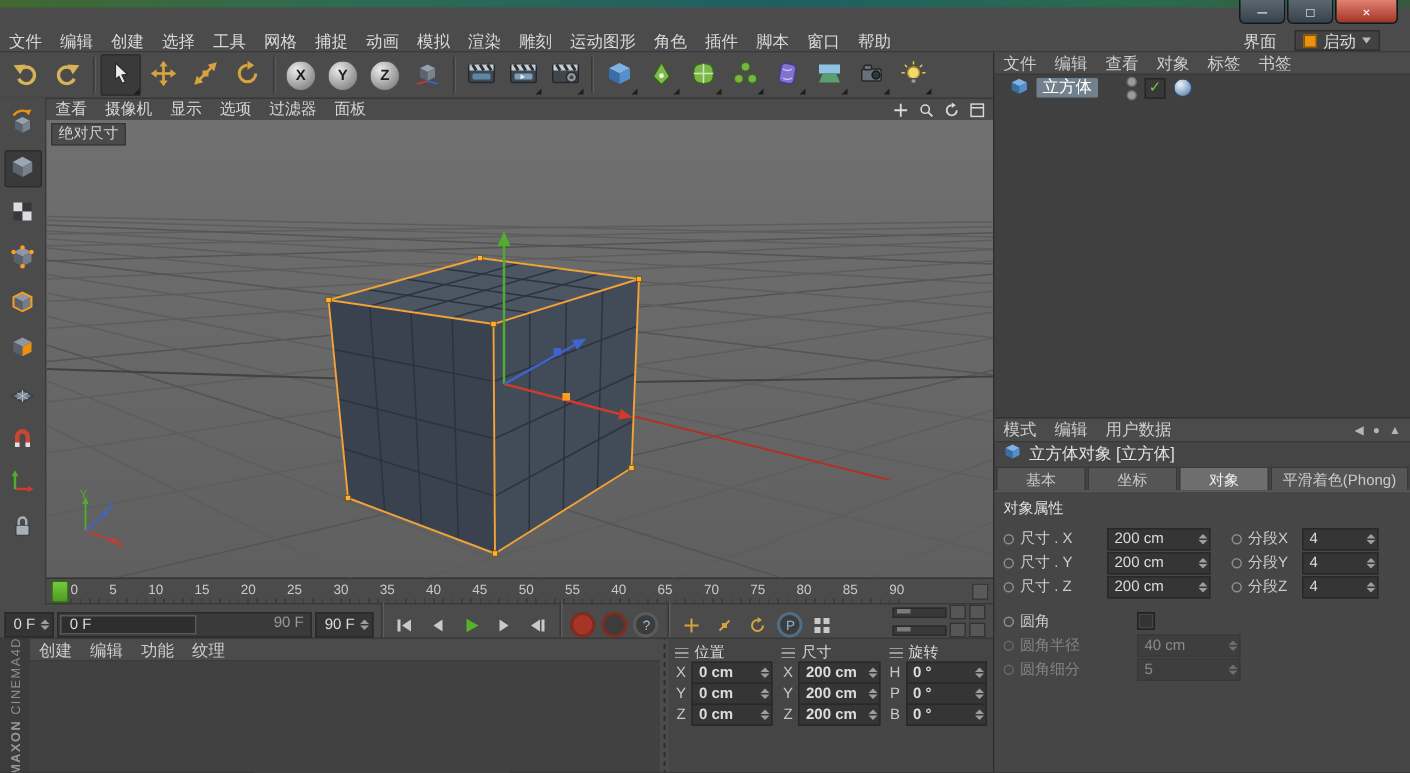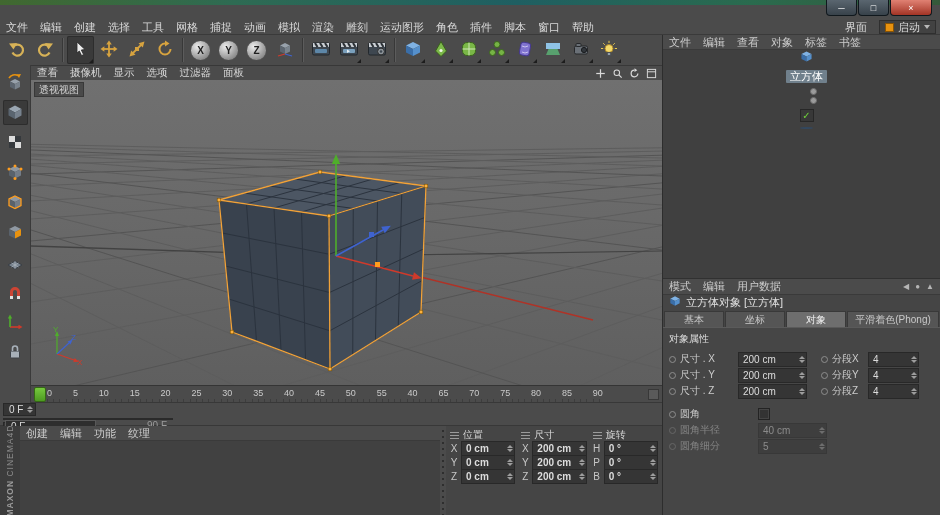--- a/index.html
+++ b/index.html
@@ -16,21 +16,21 @@
   .win-btns{position:absolute;top:0;right:8px;display:flex;gap:1px;}
   .wbtn{width:29px;height:15px;display:flex;align-items:center;justify-content:center;font-size:9px;
         color:#fff;border:1px solid #10181d;border-top:none;border-radius:0 0 4px 4px;
         background:linear-gradient(#5a6670,#38424a);}
   .wbtn.close{background:linear-gradient(#e08173,#a33425);width:40px;}
   
   .menubar{position:absolute;top:20px;left:0;right:0;height:14px;display:flex;align-items:center;
         background:#4b4b4b;border-bottom:1px solid #3a3a3a;color:#d9d9d9;}
   .mb-items{display:flex;align-items:center;}
   .mi{padding:0 6px;cursor:default;white-space:nowrap;}
-  .mb-right{margin-left:auto;display:flex;align-items:center;gap:6px;padding-right:4px;}
+  .mb-right{margin-left:auto;display:flex;align-items:center;gap:6px;padding-right:20px;}
   .layout-box{display:flex;align-items:center;gap:4px;background:#424242;border:1px solid #2f2f2f;
         height:12px;padding:0 5px;}
   .lay-dot{width:7px;height:7px;background:#e8920f;border:1px solid #8a5404;}
   .caret{width:0;height:0;border-left:3px solid transparent;border-right:3px solid transparent;border-top:4px solid #b9b9b9;}
   
   .main-toolbar{position:absolute;top:35px;left:0;width:662px;height:30px;display:flex;align-items:center;
         background:#4b4b4b;border-bottom:1px solid #383838;padding-left:3px;gap:1px;}
   .tbtn{position:relative;width:27px;height:28px;display:flex;align-items:center;justify-content:center;border-radius:2px;}
   .tbtn.pressed{background:#3a3a3a;box-shadow:inset 0 0 0 1px #2d2d2d;}
   .corner{position:absolute;right:1px;bottom:1px;width:0;height:0;
@@ -59,22 +59,22 @@
   .timeline{position:absolute;top:386px;left:31px;width:631px;height:16px;background:#4b4b4b;
         border-bottom:1px solid #383838;}
   .playhead{position:absolute;left:3px;top:1px;width:10px;height:13px;background:linear-gradient(#76c93e,#4e9a22);
         border:1px solid #356a14;border-radius:2px;}
   .ticks{position:absolute;left:16px;width:556px;top:2px;display:flex;justify-content:space-between;
         font-size:9px;color:#cacaca;}
   .tickmarks{position:absolute;left:16px;width:556px;bottom:0;height:3px;
         background:repeating-linear-gradient(90deg,#3d3d3d 0 1px,transparent 1px 6.2px);}
   .tl-end{position:absolute;right:3px;top:3px;width:9px;height:9px;background:#5a5a5a;border:1px solid #383838;}
   
-  .transport{position:absolute;top:403px;left:0;width:662px;height:23px;display:flex;align-items:flex-start;
-        background:#4b4b4b;border-bottom:1px solid #383838;gap:2px;padding:0 3px;box-sizing:border-box;flex-direction:column;}
+  .transport{position:absolute;top:403px;left:0;width:662px;height:23px;display:flex;align-items:flex-end;
+        background:#4b4b4b;border-bottom:1px solid #383838;gap:2px;padding:0 3px;box-sizing:border-box;}
   .field{display:flex;align-items:center;height:15px;background:#353535;border:1px solid #282828;
         padding:0 2px 0 5px;color:#dddddd;font-size:10px;}
   .spin{display:flex;flex-direction:column;justify-content:center;gap:1px;margin-left:4px;}
   .spin i{display:block;width:0;height:0;border-left:3px solid transparent;border-right:3px solid transparent;}
   .spin .up{border-bottom:3px solid #9d9d9d;}
   .spin .dn{border-top:3px solid #9d9d9d;}
   .slider{position:relative;width:168px;height:15px;background:#3a3a3a;border:1px solid #2a2a2a;}
   .thumb{position:absolute;left:1px;top:1px;width:84px;height:11px;background:#2e2e2e;border:1px solid #585858;
         color:#dddddd;font-size:10px;padding-left:5px;line-height:11px;}
   .slider-end{position:absolute;right:5px;top:1px;color:#9a9a9a;font-size:10px;}
@@ -111,21 +111,21 @@
         background:#353535;border:1px solid #282828;padding:0 1px 0 4px;color:#dddddd;font-weight:bold;}
   .dd{display:flex;align-items:center;justify-content:space-between;height:14px;background:#3a3a3a;
         border:1px solid #2a2a2a;padding:0 4px;color:#cccccc;}
   .apply{height:15px;display:flex;align-items:center;justify-content:center;background:#585858;
         border:1px solid #2d2d2d;border-top-color:#787878;color:#e3e3e3;}
   
   .right{position:absolute;top:35px;left:662px;width:278px;height:480px;background:#454545;
         border-left:1px solid #2d2d2d;box-sizing:border-box;}
   .om-menu{height:14px;display:flex;align-items:center;background:#4b4b4b;border-bottom:1px solid #3a3a3a;}
   .om-tree{position:absolute;top:15px;left:0;right:0;height:228px;background:#404040;}
-  .obj-row{display:flex;align-items:center;height:17px;padding-left:10px;gap:5px;flex-direction:column;}
+  .obj-row{display:flex;align-items:center;height:17px;padding-left:10px;gap:5px;}
   .obj-chip{background:#70808c;color:#ffffff;padding:0 4px;line-height:13px;border-radius:1px;}
   .vis-dots{display:flex;flex-direction:column;gap:2px;margin-left:14px;}
   .vdot{width:5px;height:5px;border-radius:50%;background:#9b9b9b;border:1px solid #6d6d6d;}
   .chk-chip{width:12px;height:12px;display:flex;align-items:center;justify-content:center;background:#383838;
         border:1px solid #272727;color:#6fd23a;font-size:10px;font-weight:bold;}
   .tag-ball{width:11px;height:11px;border-radius:50%;background:radial-gradient(circle at 35% 30%,#eef4f9,#7f9fc0 65%,#4a6a8d);border:1px solid #33485f;}
   .am-mode{position:absolute;top:243px;left:0;right:0;height:15px;display:flex;align-items:center;
         background:#4b4b4b;border-top:1px solid #313131;border-bottom:1px solid #3a3a3a;}
   .am-nav{margin-left:auto;display:flex;gap:6px;padding-right:6px;color:#b5b5b5;font-size:8px;}
   .am-title{position:absolute;top:259px;left:0;right:0;height:16px;display:flex;align-items:center;gap:5px;
@@ -579,21 +579,21 @@
         <line x1="26" y1="274" x2="26" y2="256" stroke="#4fae2b" stroke-width="1.2"></line>
         <polygon points="26,251 28.1,256 23.9,256" fill="#4fae2b"></polygon>
         <text x="22" y="252" fill="#4fae2b" font-size="8" font-family="Liberation Sans, sans-serif">Y</text>
         <line x1="26" y1="274" x2="43" y2="280" stroke="#cf3a2b" stroke-width="1.2"></line>
         <polygon points="47.71495166791445,281.6641005886757 42.301077752756214,281.9802797005241 43.698922247243786,278.0197202994759" fill="#cf3a2b"></polygon>
         <text x="46" y="285" fill="#cf3a2b" font-size="8" font-family="Liberation Sans, sans-serif">X</text>
         <line x1="26" y1="274" x2="38" y2="263" stroke="#3f63cf" stroke-width="1.2"></line>
         <polygon points="41.685770701003705,259.6213768574133 39.41902171988643,264.54802369442154 36.58097828011357,261.45197630557846" fill="#3f63cf"></polygon>
         <text x="40" y="260" fill="#3f63cf" font-size="8" font-family="Liberation Sans, sans-serif">Z</text>
       </svg>
-    <div class="vp-label">透视视图</div>
+    <div class="vp-label">绝对尺寸</div>
   </div>
 
   <div class="timeline">
     <div class="playhead"></div>
     <div class="ticks">
 
     <span class="tick">0</span>
         <span class="tick">5</span>
         <span class="tick">10</span>
         <span class="tick">15</span>

